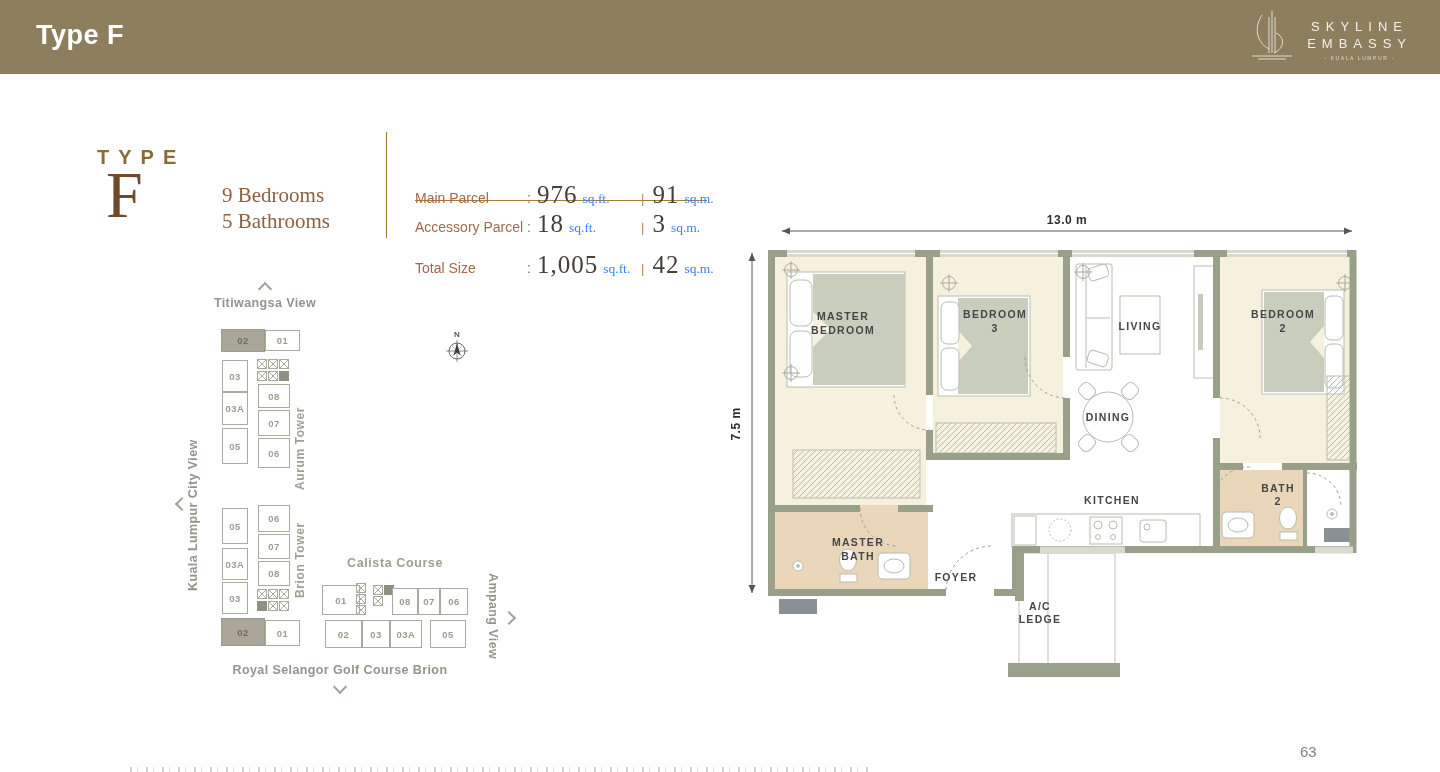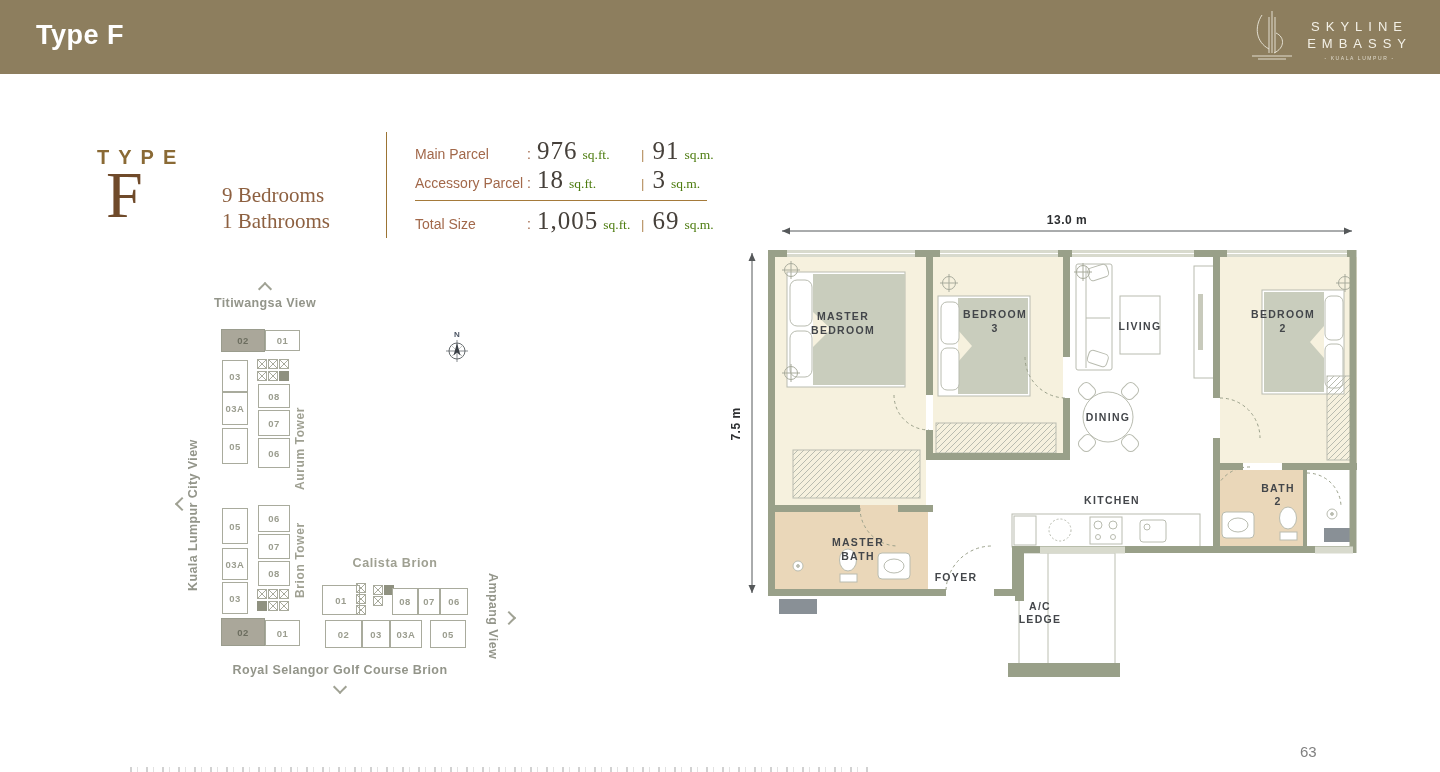--- a/index.html
+++ b/index.html
@@ -15,22 +15,22 @@
   
   .type-label{position:absolute;left:97px;top:146px;font-size:20px;font-weight:600;letter-spacing:9px;color:#8a6a35;text-align:right;}
   .type-letter{position:absolute;left:106px;top:160px;font-family:"Liberation Serif",serif;font-size:66px;color:#6f4a2a;line-height:70px;}
   .bedbath{position:absolute;left:222px;top:182px;font-family:"Liberation Serif",serif;font-size:21px;color:#8d6040;line-height:26px;}
   .vdivider{position:absolute;left:386px;top:132px;width:1px;height:106px;background:#9c7434;}
   .areas{position:absolute;left:415px;top:137px;width:300px;}
   .area-row{display:flex;align-items:baseline;height:29px;}
   .area-label{width:112px;flex-shrink:0;font-size:14px;color:#a2684a;}
   .area-colon{width:10px;font-size:14px;color:#a2684a;}
   .sqft-group{width:104px;display:flex;align-items:baseline;}
-  .num{font-family:"Liberation Serif",serif;font-size:25px;color:#46403a;letter-spacing:1px;}
-  .unit{font-family:"Liberation Serif",serif;font-size:13.5px;color:#4d7c0f;margin-left:5px;}
+  .num{font-family:"Liberation Serif",serif;font-size:25px;color:#46403a;letter-spacing:1px;margin-top:44px;}
+  .unit{font-family:"Liberation Serif",serif;font-size:13.5px;color:#3b82f6;margin-left:5px;}
   .area-sep{color:#b28a58;font-size:13px;margin:0 8px 0 0;}
   .sqm-group{display:flex;align-items:baseline;}
   .area-rule{border:none;border-top:1px solid #a57a3a;margin:5px 0 6px 0;width:292px;}
   
   .siteplan{position:absolute;left:160px;top:278px;width:380px;height:430px;}
   .ucell{position:absolute;background:#fff;border:1px solid #a9ab9d;color:#9b9d8f;
          font-size:9.5px;font-weight:700;letter-spacing:.5px;
          display:flex;align-items:center;justify-content:center;box-sizing:border-box;}
   .ucell.hl{background:#aaa79a;border-color:#9a9c8d;color:#6c6d5f;}
   .elev{position:absolute;width:10px;height:10px;box-sizing:border-box;border:1px solid #a8aa9c;background:
@@ -85,21 +85,21 @@
         <div class="brand-line">EMBASSY</div>
         <div class="brand-tagline">- KUALA LUMPUR -</div>
       </div>
     </div>
   </div>
 
   <div class="type-label">TYPE</div>
   <div class="type-letter">F</div>
   <div class="bedbath">
     <div>9 Bedrooms</div>
-    <div>1 Bathrooms</div>
+    <div>5 Bathrooms</div>
   </div>
   <div class="vdivider"></div>
 
   <div class="areas">
     <div class="area-row">
       <span class="area-label">Main Parcel</span>
       <span class="area-colon">:</span>
       <span class="sqft-group">
         <span class="num">976</span>
         <span class="unit">sq.ft.</span>
@@ -126,21 +126,21 @@
     <hr class="area-rule">
     <div class="area-row">
       <span class="area-label">Total Size</span>
       <span class="area-colon">:</span>
       <span class="sqft-group">
         <span class="num">1,005</span>
         <span class="unit">sq.ft.</span>
       </span>
       <span class="area-sep">|</span>
       <span class="sqm-group">
-        <span class="num">69</span>
+        <span class="num">42</span>
         <span class="unit">sq.m.</span>
       </span>
     </div>
   </div>
 
   <div class="siteplan">
 
     <span class="chev up" style="left:100px;top:6px;"></span>
     <div class="view-label" style="left:35px;top:18px;width:140px;">Titiwangsa View</div>
 
@@ -184,21 +184,21 @@
     <span class="elev" style="left:97px;top:311px;"></span>
     <span class="elev" style="left:108px;top:311px;"></span>
     <span class="elev" style="left:119px;top:311px;"></span>
     <span class="elev dark" style="left:97px;top:323px;"></span>
     <span class="elev" style="left:108px;top:323px;"></span>
     <span class="elev" style="left:119px;top:323px;"></span>
     <div class="ucell hl" style="left:61px;top:340px;width:44px;height:28px;">02</div>
     <div class="ucell" style="left:105px;top:342px;width:35px;height:26px;">01</div>
     <div class="tower-label-v" style="left:133px;top:222px;height:120px;">Brion Tower</div>
 
-    <div class="tower-label-h" style="left:150px;top:278px;width:170px;">Calista Brion</div>
+    <div class="tower-label-h" style="left:150px;top:278px;width:170px;">Calista Course</div>
     <div class="ucell" style="left:162px;top:307px;width:38px;height:30px;">01</div>
     <span class="elev" style="left:196px;top:305px;"></span>
     <span class="elev" style="left:196px;top:316px;"></span>
     <span class="elev" style="left:196px;top:327px;"></span>
     <span class="elev" style="left:213px;top:307px;"></span>
     <span class="elev" style="left:213px;top:318px;"></span>
     <span class="elev dark" style="left:224px;top:307px;"></span>
     <div class="ucell" style="left:232px;top:310px;width:26px;height:27px;">08</div>
     <div class="ucell" style="left:258px;top:310px;width:22px;height:27px;">07</div>
     <div class="ucell" style="left:280px;top:310px;width:28px;height:27px;">06</div>

